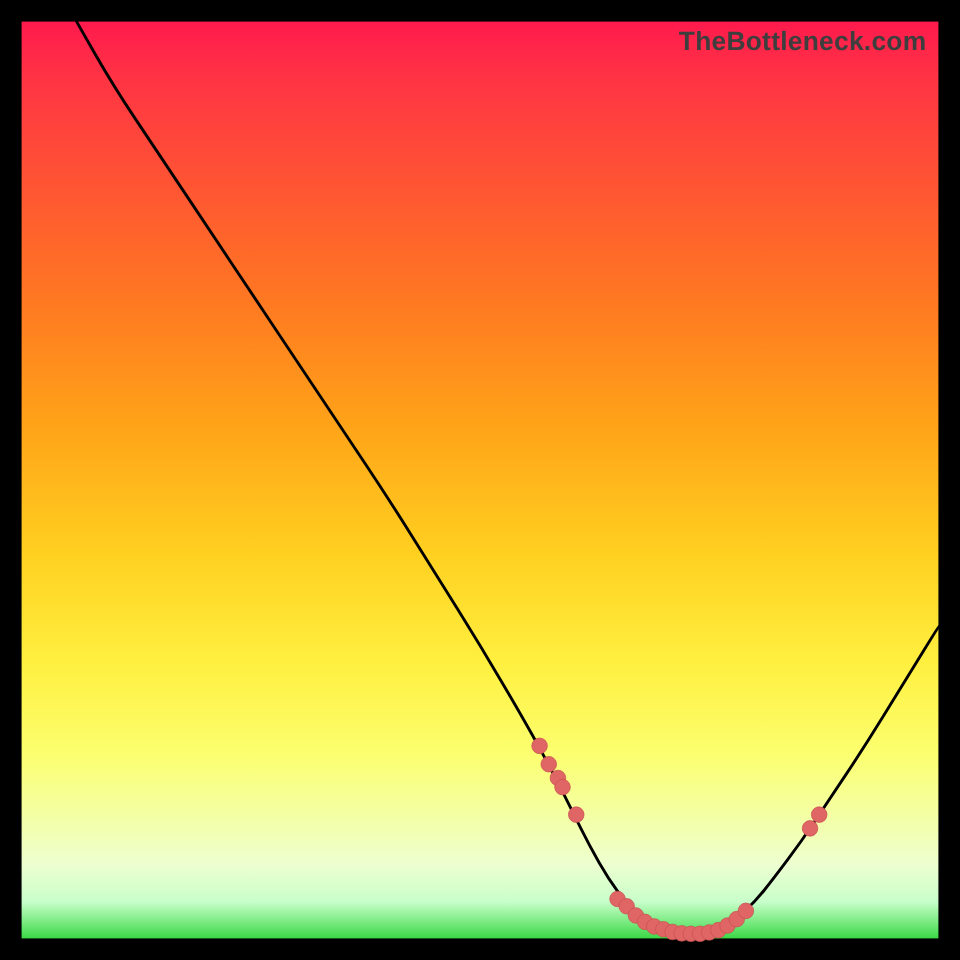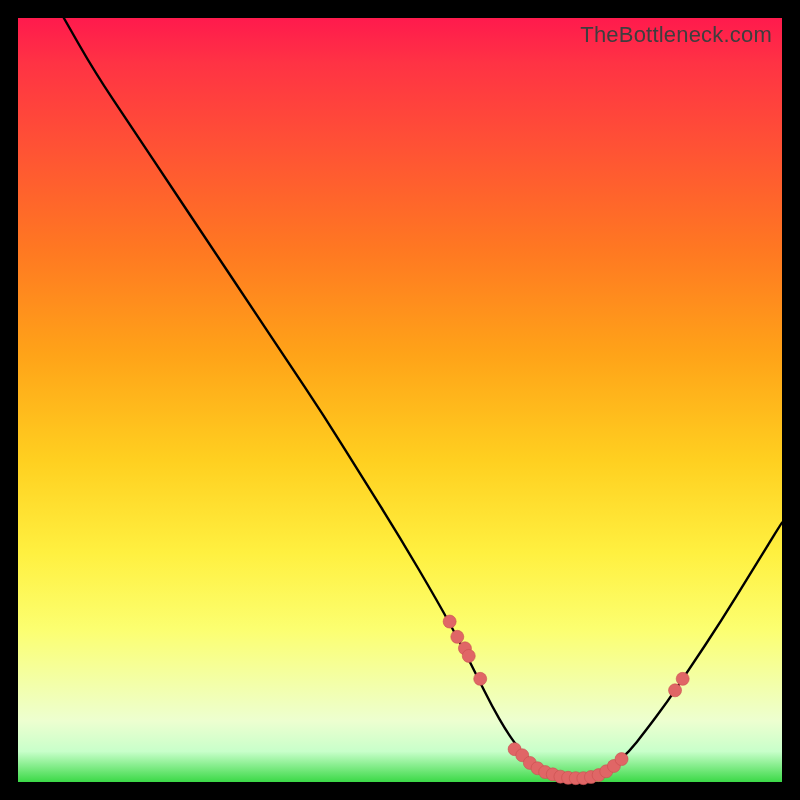--- a/index.html
+++ b/index.html
@@ -31,21 +31,21 @@
       #c8ffca 96%,
       #3bd947 100%
     );
   }
   .watermark {
     position: absolute;
     top: 4px;
     right: 10px;
     color: #3e3e3e;
     font-size: 22px;
-    font-weight: normal;
+    font-weight: bold;
     letter-spacing: 0.2px;
     text-align: center;
   }
   svg.plot {
     position: absolute;
     left: 0;
     top: 0;
     width: 764px;
     height: 764px;
     overflow: visible;

